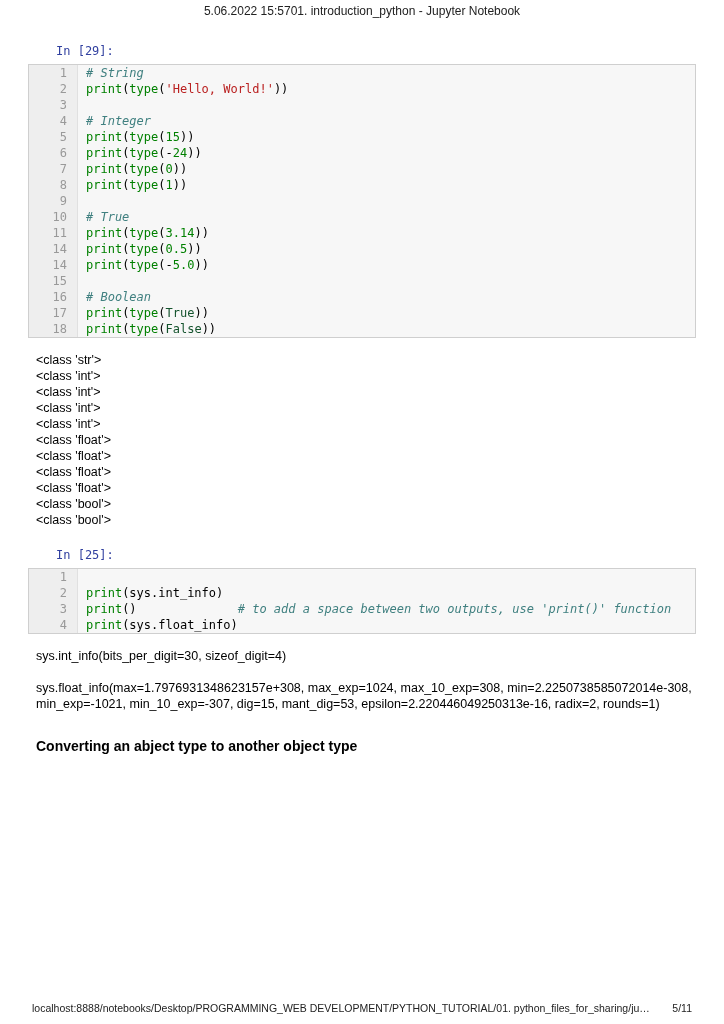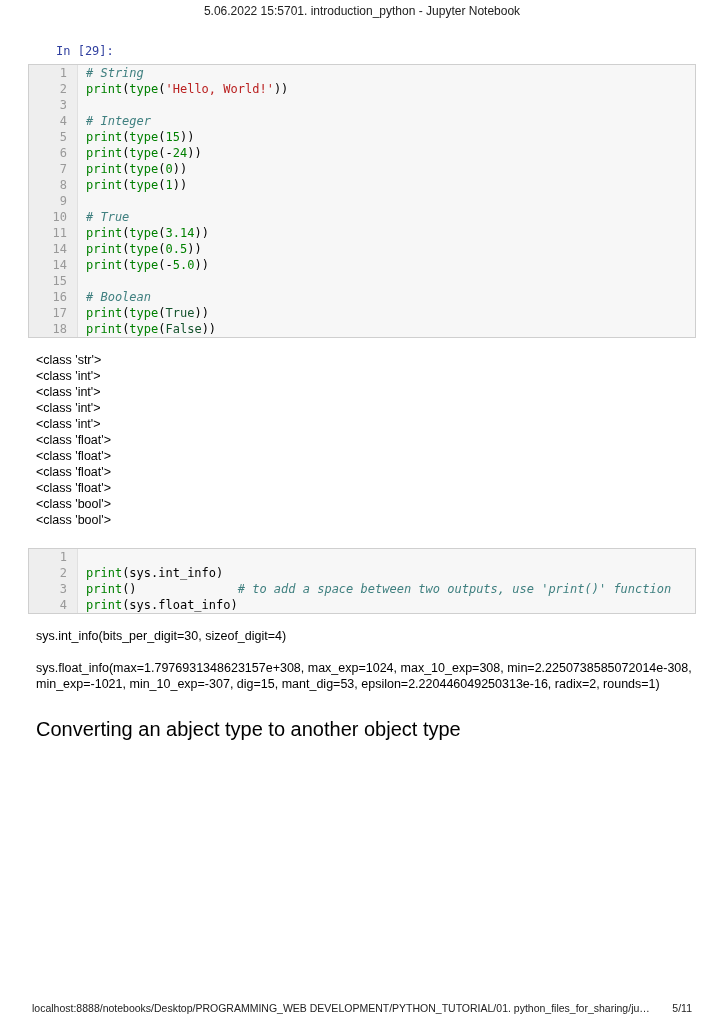--- a/index.html
+++ b/index.html
@@ -5,21 +5,21 @@
   html,body{margin:0;padding:0;background:#fff;font-family:"Helvetica Neue",Helvetica,Arial,sans-serif;font-size:13px;color:#000;width:724px}
   .page{position:relative;width:724px;min-height:1024px;padding:0 0 60px 0;box-sizing:border-box}
   .hdr{display:flex;justify-content:center;padding:4px 32px 18px 32px;font-size:12px;color:#222}
   .content{padding:0 28px 0 28px}
   .prompt{color:#303F9F;font-family:monospace;font-size:12px;margin:8px 0 6px 28px}
   .codebox{border:1px solid #cfcfcf;background:#f7f7f7;margin:0 0 14px 0}
   .codeline{display:flex;font-family:monospace;font-size:12px;line-height:16px}
   .ln{width:38px;text-align:right;padding-right:10px;color:#999;background:#eee;border-right:1px solid #e0e0e0;flex:0 0 38px}
   .code{padding-left:8px;white-space:pre}
   .output{font-family:Liberation Sans, sans-serif;font-size:12.5px;line-height:16px;margin:0 0 20px 8px;white-space:pre-wrap;color:#000}
-  .section-head{font-weight:normal;font-size:20px;margin:26px 0 0 8px}
+  .section-head{font-weight:bold;font-size:14px;margin:26px 0 0 8px}
   .c-comment{color:#408080;font-style:italic}
   .c-builtin{color:#008000}
   .c-name{color:#008000}
   .c-num{color:#008000}
   .c-str{color:#BA2121}
   .c-bool{color:#14532d;font-weight:normal}
   .footer{position:absolute;bottom:10px;left:0;right:0;display:flex;justify-content:space-between;padding:0 32px;font-size:10.5px;color:#222;white-space:nowrap}
   .footer .path{overflow:hidden;text-overflow:ellipsis;max-width:620px}
 </style>
 </head>
@@ -111,20 +111,21 @@
 &lt;class 'int'&gt;
 &lt;class 'int'&gt;
 &lt;class 'int'&gt;
 &lt;class 'float'&gt;
 &lt;class 'float'&gt;
 &lt;class 'float'&gt;
 &lt;class 'float'&gt;
 &lt;class 'bool'&gt;
 &lt;class 'bool'&gt;</div>
 
+    <div class="prompt">In [25]:</div>
     <div class="codebox" id="code2">
         <div class="codeline">
           <div class="ln">1</div>
         </div>
         <div class="codeline">
           <div class="ln">2</div>
           <div class="code"><span class="c-builtin">print</span><span>(sys.int_info)</span></div>
         </div>
         <div class="codeline">
           <div class="ln">3</div>

